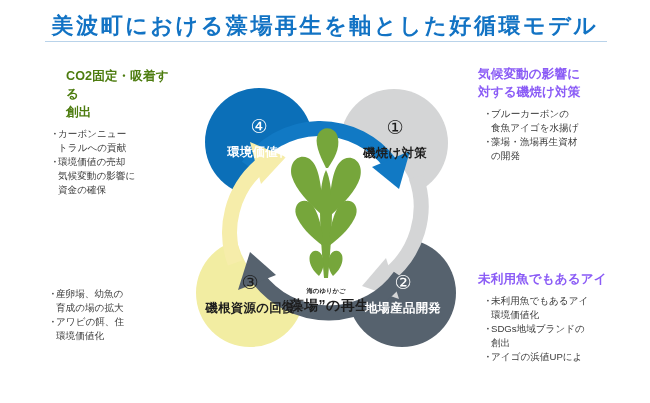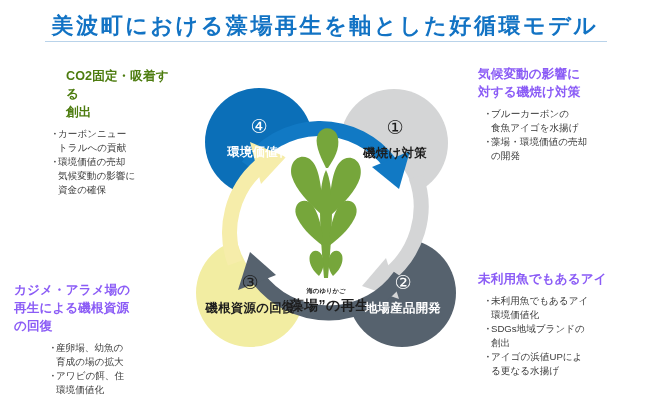--- a/index.html
+++ b/index.html
@@ -151,25 +151,20 @@
         <span class="bullet-text">気候変動の影響に</span>
       </div>
       <div class="bullet">
         <span class="bullet-mark"></span>
         <span class="bullet-text">資金の確保</span>
       </div>
     </div>
 </div>
 
 <div class="block" id="block-bl">
-  <div class="block-head dark">
-      <div>カジメ・アラメ場の</div>
-      <div>再生による磯根資源</div>
-      <div>の回復</div>
-    </div>
   <div class="bullets">
       <div class="bullet">
         <span class="bullet-mark">・</span>
         <span class="bullet-text">産卵場、幼魚の</span>
       </div>
       <div class="bullet">
         <span class="bullet-mark"></span>
         <span class="bullet-text">育成の場の拡大</span>
       </div>
       <div class="bullet">
@@ -192,21 +187,21 @@
       <div class="bullet">
         <span class="bullet-mark">・</span>
         <span class="bullet-text">ブルーカーボンの</span>
       </div>
       <div class="bullet">
         <span class="bullet-mark"></span>
         <span class="bullet-text">食魚アイゴを水揚げ</span>
       </div>
       <div class="bullet">
         <span class="bullet-mark">・</span>
-        <span class="bullet-text">藻場・環境価値の売却</span>
+        <span class="bullet-text">藻場・漁場再生資材</span>
       </div>
       <div class="bullet">
         <span class="bullet-mark"></span>
         <span class="bullet-text">の開発</span>
       </div>
     </div>
 </div>
 
 <div class="block" id="block-br">
   <div class="block-head dark">
@@ -225,24 +220,20 @@
         <span class="bullet-mark">・</span>
         <span class="bullet-text">SDGs地域ブランドの</span>
       </div>
       <div class="bullet">
         <span class="bullet-mark"></span>
         <span class="bullet-text">創出</span>
       </div>
       <div class="bullet">
         <span class="bullet-mark">・</span>
         <span class="bullet-text">アイゴの浜値UPによ</span>
-      </div>
-      <div class="bullet">
-        <span class="bullet-mark"></span>
-        <span class="bullet-text">る更なる水揚げ</span>
       </div>
     </div>
 </div>
 
 <div id="diagram">
 <svg width="320" height="330" viewBox="0 0 320 330" xmlns="http://www.w3.org/2000/svg">
 
   <circle cx="97" cy="92" r="54" fill="#0b6fb8"></circle>
   <circle cx="232" cy="93" r="54" fill="#d4d5d6"></circle>
   <circle cx="240" cy="243" r="54" fill="#56626e"></circle>

